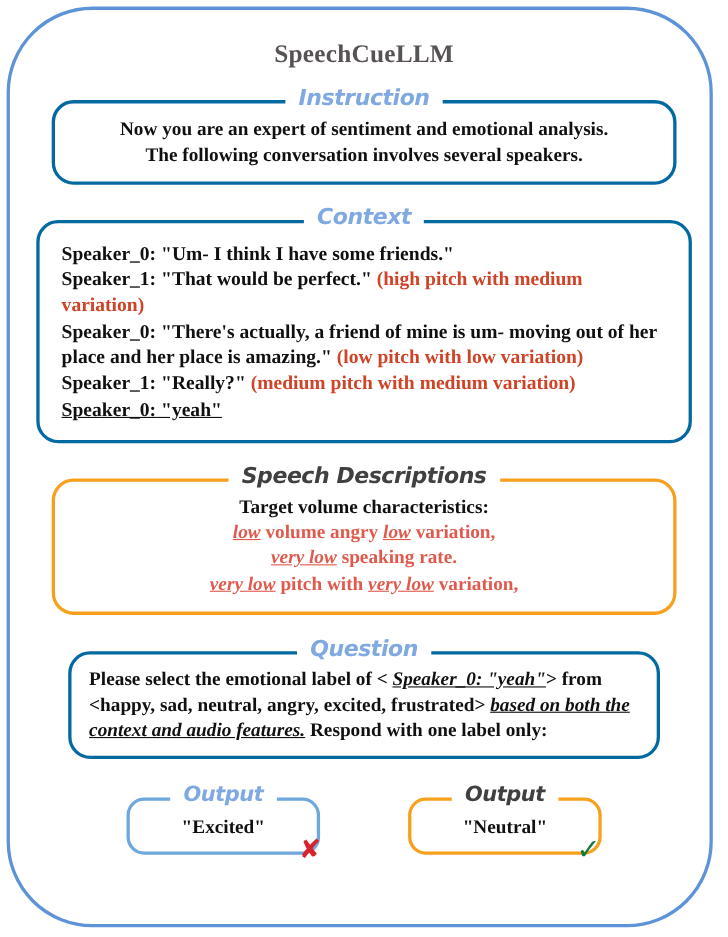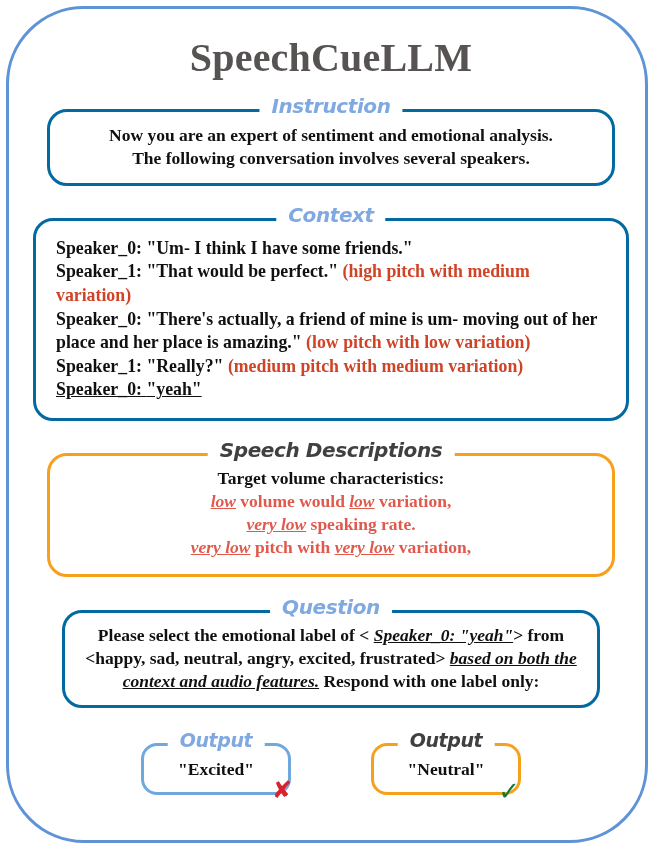--- a/index.html
+++ b/index.html
@@ -38,21 +38,21 @@
     top: 0;
     width: 662px;
     height: 852px;
     box-sizing: border-box;
     padding: 0 22px;
   }
 
   
   .main-title {
     text-align: center;
-    font-size: 40px;
+    font-size: 23px;
     font-weight: bold;
     color: #575352;
     letter-spacing: 0.2px;
     margin-top: 37px;
     line-height: 1.05;
     font-family: "Liberation Serif", "DejaVu Serif", serif;
   }
 
   
   .section {
@@ -120,36 +120,36 @@
   .speech-wrap { margin-top: 32px; padding: 0 25px; }
   .speech .section-body {
     text-align: center;
     font-weight: bold;
     padding: 11px 14px 14px 14px;
     line-height: 1.32;
   }
 
   .question-wrap { margin-top: 33px; padding: 0 40px; }
   .question .section-body {
-    text-align: center;
+    text-align: left;
     font-weight: bold;
     padding: 11px 16px 12px 16px;
     line-height: 1.32;
   }
 
   
   .outputs {
     margin-top: 35px;
     display: flex;
     justify-content: center;
     gap: 80px;
   }
   .output-box {
     position: relative;
-    width: 150px;
+    width: 176px;
     box-sizing: border-box;
     border: 3px solid #6fa8dc;
     border-radius: 16px;
     background: #ffffff;
   }
   .output-box.orange { border-color: #f7a01c; }
 
   .output-box .section-legend {
     top: -15px;
     font-size: 19px;
@@ -231,21 +231,21 @@
         </div>
       </div>
     </div>
 
     <div class="speech-wrap">
       <div class="section orange speech">
         <div class="section-legend pink">Speech Descriptions</div>
         <div class="section-body">
           <div>Target volume characteristics:</div>
           <div class="salmon">
-            <span class="ital">low</span><span> volume would </span><span class="ital">low</span><span> variation,</span>
+            <span class="ital">low</span><span> volume angry </span><span class="ital">low</span><span> variation,</span>
           </div>
           <div class="salmon">
             <span class="ital">very low</span><span> speaking rate.</span>
           </div>
           <div class="salmon">
             <span class="ital">very low</span><span> pitch with </span><span class="ital">very low</span><span> variation,</span>
           </div>
         </div>
       </div>
     </div>

